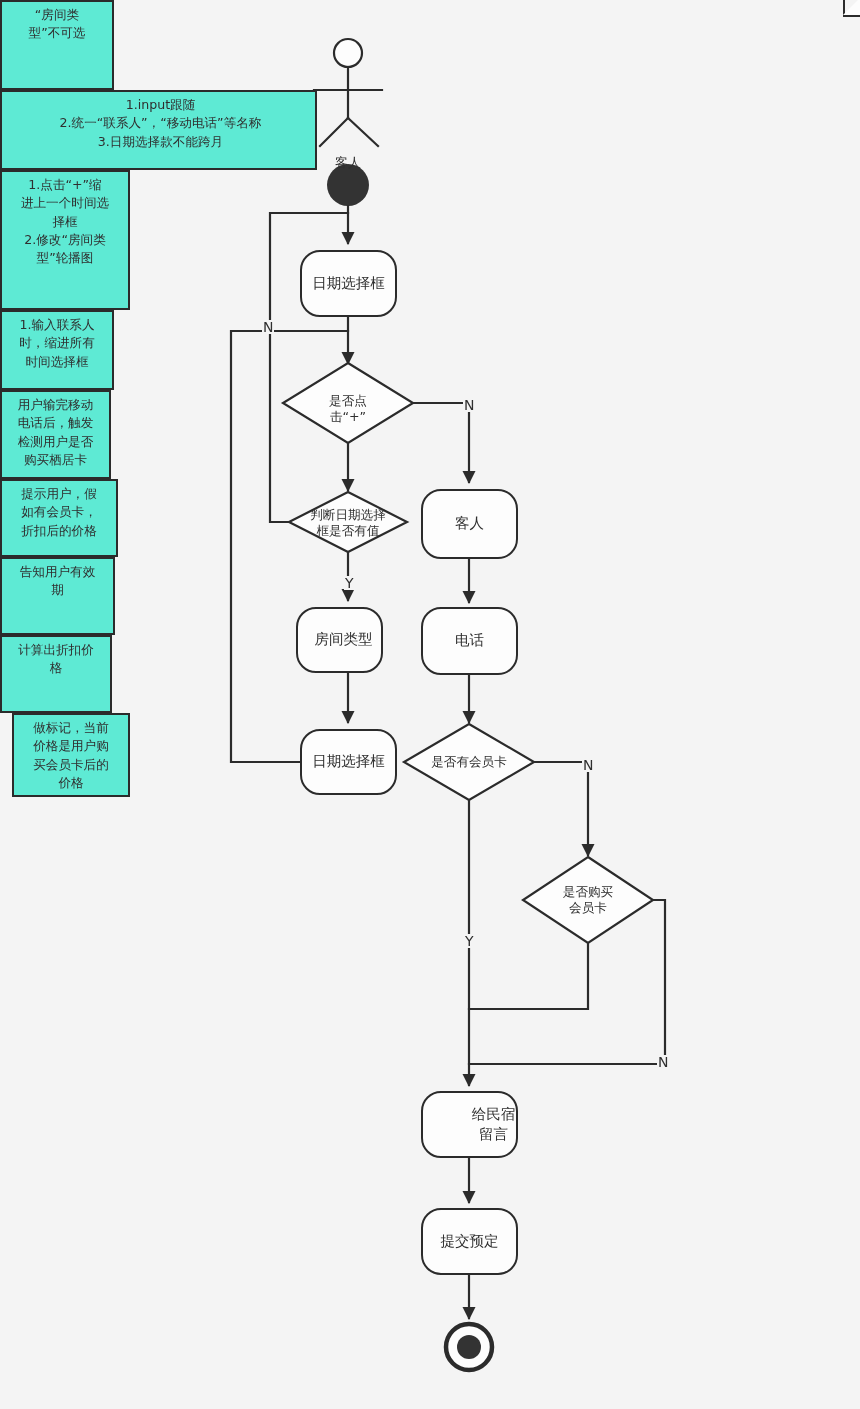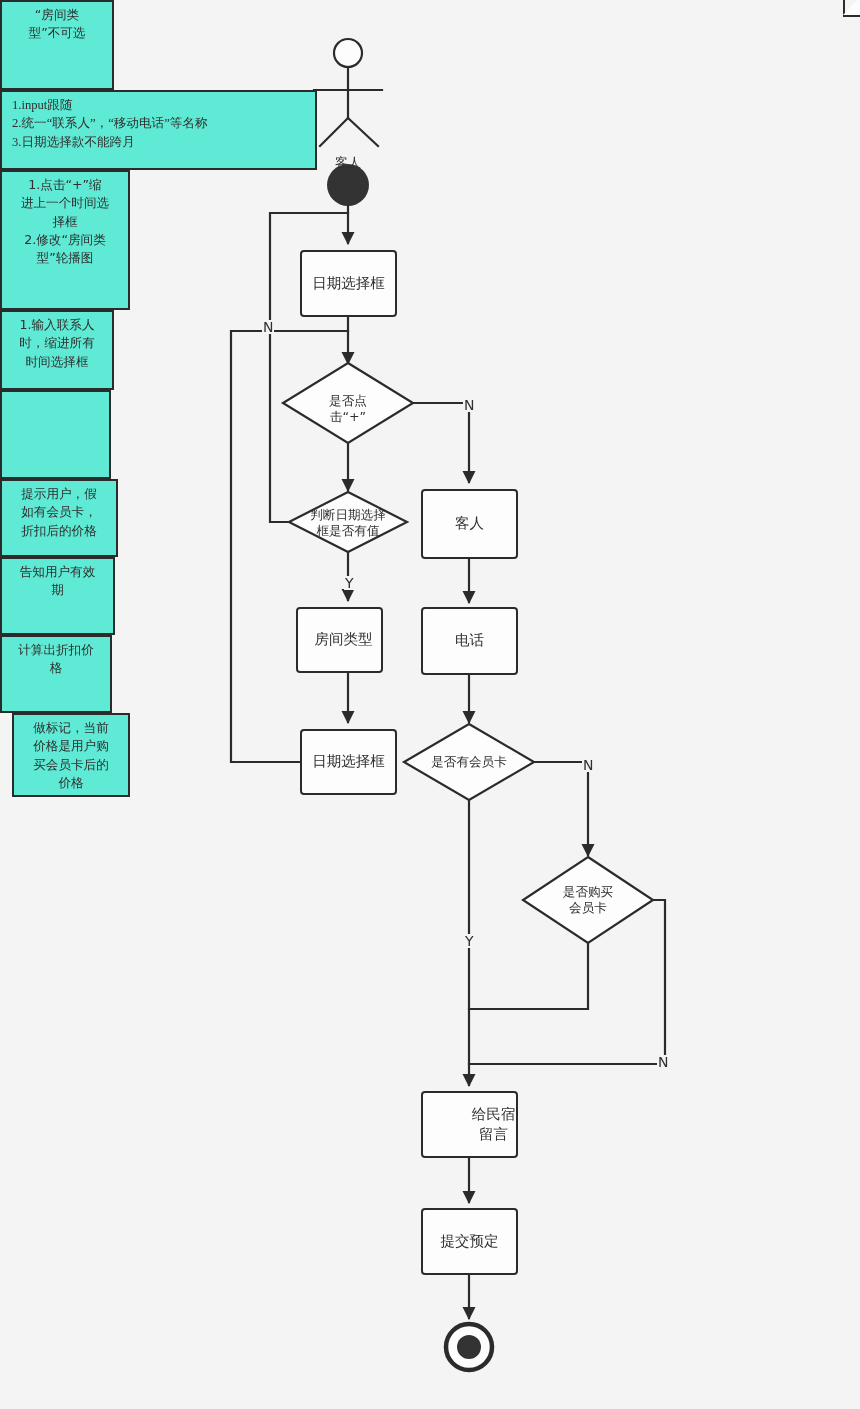--- a/index.html
+++ b/index.html
@@ -30,37 +30,36 @@
     display: flex;
     align-items: center;
     justify-content: center;
     text-align: center;
     color: #2f2f2f;
     z-index: 2;
   }
   .proc {
     background: #fdfdfd;
     border: 2px solid #2b2b2b;
-    border-radius: 4px;
+    border-radius: 20px;
     font-size: 14.5px;
     line-height: 1.35;
   }
   .note {
     background: #5eead4;
     border: 2px solid #2b2b2b;
     font-size: 12.6px;
     line-height: 1.45;
     text-align: center;
     padding: 4px 6px;
     color: #2f2f2f;
   }
   .note.left-align {
-    text-align: left;
+    text-align: center;
     justify-content: flex-start;
-    font-family: Liberation Serif, serif;
   }
   .note-inner {
     width: 100%;
     white-space: pre-line;
   }
   .note-fold {
     position: absolute;
     top: -2px;
     right: -2px;
     width: 17px;
@@ -256,20 +255,24 @@
 
   <div class="note" style="left:592px; top:487px; width:98px; height:68px;">
     <span class="note-fold"></span>
     <span class="note-inner">1.输入联系人
 时，缩进所有
 时间选择框</span>
   </div>
 
   <div class="note" style="left:596px; top:643px; width:95px; height:77px;">
     <span class="note-fold"></span>
+    <span class="note-inner">用户输完移动
+电话后，触发
+检测用户是否
+购买栖居卡</span>
   </div>
 
   <div class="note" style="left:709px; top:791px; width:102px; height:66px;">
     <span class="note-fold"></span>
     <span class="note-inner">提示用户，假
 如有会员卡，
 折扣后的价格</span>
   </div>
 
   <div class="note" style="left:200px; top:965px; width:99px; height:66px;">

